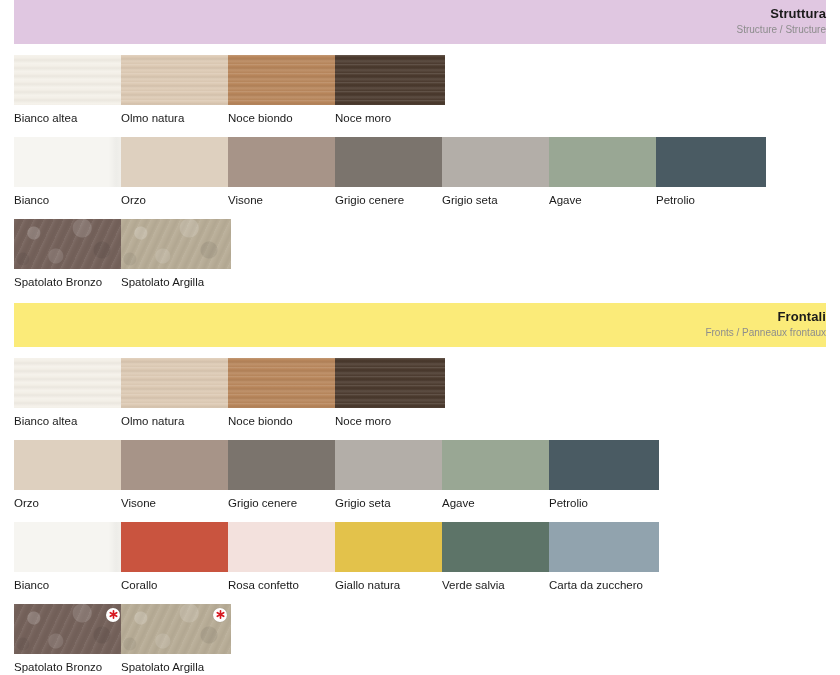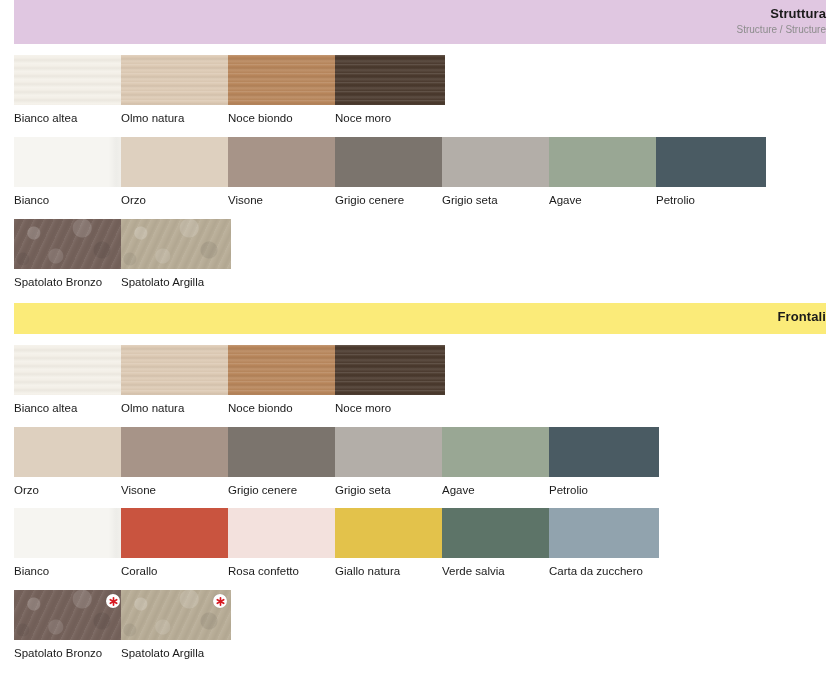--- a/index.html
+++ b/index.html
@@ -219,20 +219,21 @@
               <div class="plaster"></div>
             </div>
             <div class="swatch-label">Spatolato Argilla</div>
           </div>
         </div>
       </div>
       <div class="section-gap"></div>
       <div class="section">
         <div class="banner" style="background: rgb(251, 235, 121);">
           <div class="banner-title">Frontali</div>
+          <div class="banner-sub">Fronts / Panneaux frontaux</div>
         </div>
         <div class="row">
           <div class="swatch-cell">
             <div class="swatch" style="background: rgb(243, 239, 231);">
               <div class="grain soft"></div>
             </div>
             <div class="swatch-label">Bianco altea</div>
           </div>
           <div class="swatch-cell">
             <div class="swatch" style="background: rgb(221, 202, 180);">

